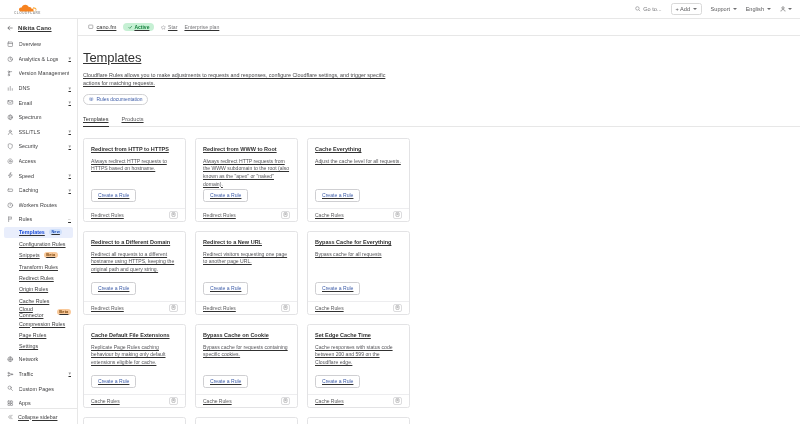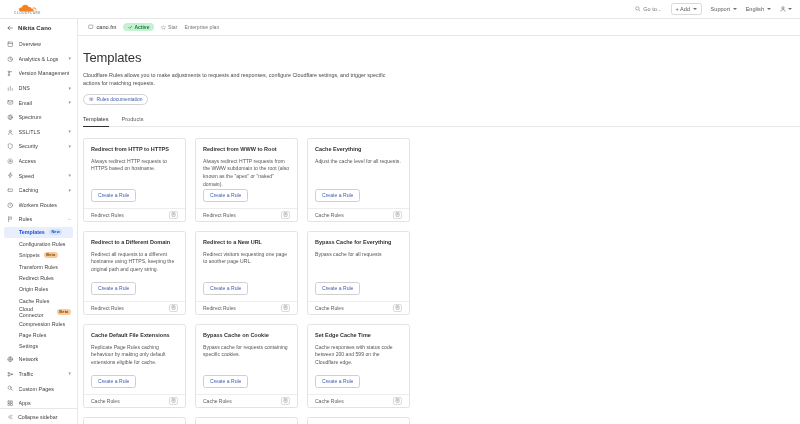--- a/index.html
+++ b/index.html
@@ -34,21 +34,21 @@
   }
   .tb-search { color: #757578; }
   .tb-add {
     border: 1px solid #d9d9d9; border-radius: 2.5px;
     padding: 2px 4px; background: #fff;
   }
   .caret { width: 0; height: 0; border-left: 2px solid transparent; border-right: 2px solid transparent; border-top: 2.6px solid #6e6e70; }
   .avatar-ic { width: 6px; height: 6px; }
 
   
-  .body { flex: 1; display: flex; min-height: 0; }
+  .body { flex: 1; display: flex; min-height: 0; text-decoration: underline; }
 
   
   .sidebar {
     width: 78px; min-width: 78px;
     border-right: 1px solid #e7e7e7;
     background: #fff;
     display: flex; flex-direction: column;
     overflow: hidden;
   }
   .sb-header {

